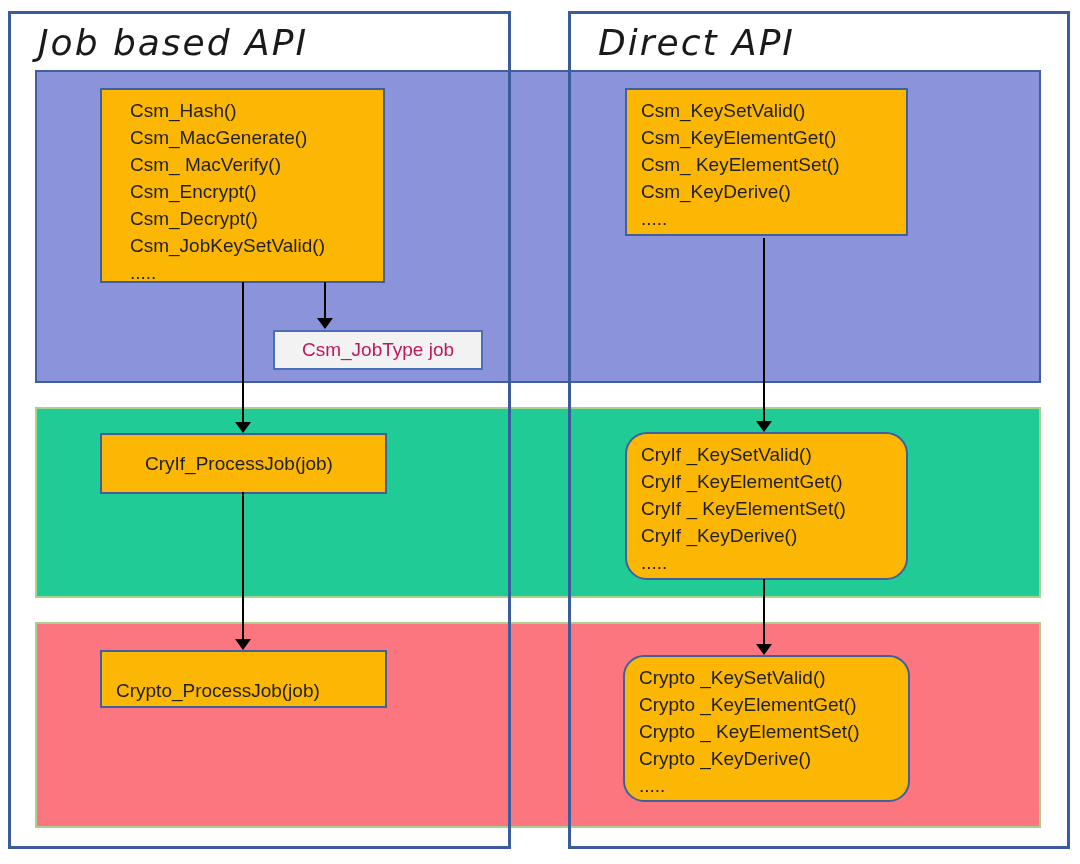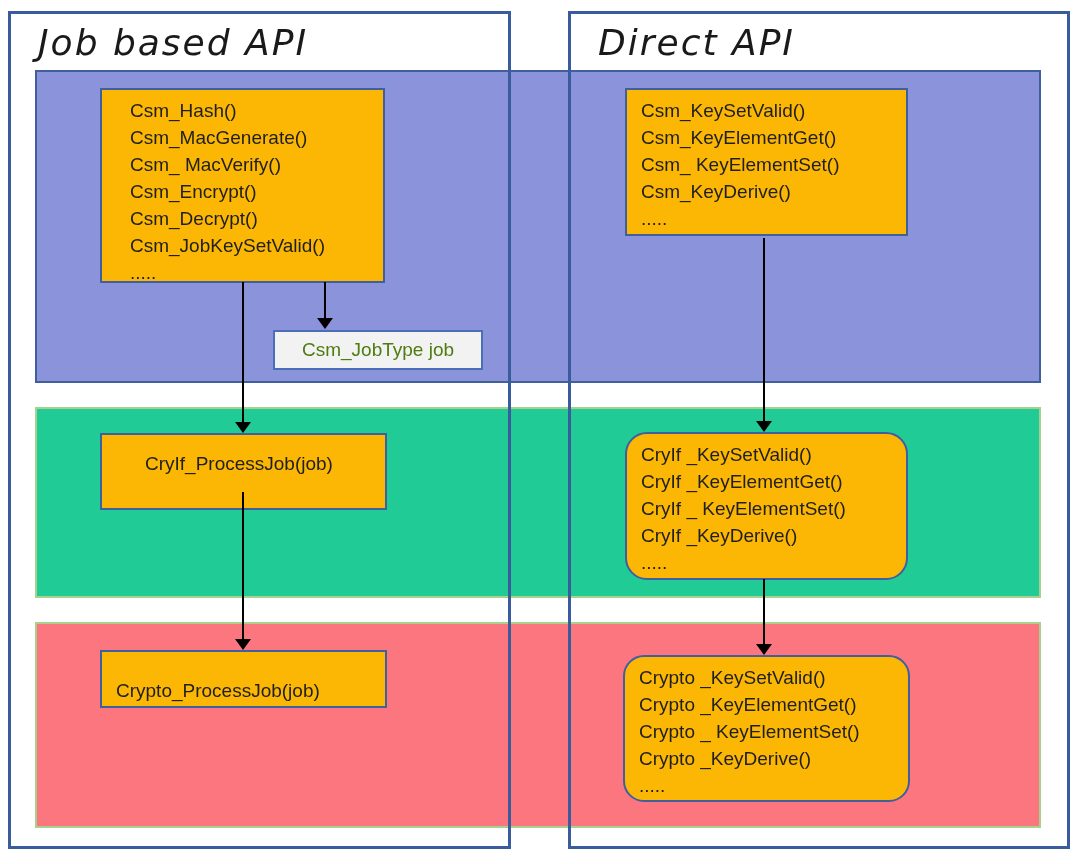--- a/index.html
+++ b/index.html
@@ -40,32 +40,32 @@
     box-sizing: border-box;
     color: #1f1f1f;
     font-size: 19px;
     line-height: 27px;
     padding: 7px 10px 0 14px;
     white-space: pre-line;
     z-index: 10;
   }
   .box-csm-job     { left: 100px; top: 88px;  width: 285px; height: 195px; padding-left: 28px; }
   .box-csm-direct  { left: 625px; top: 88px;  width: 283px; height: 148px; }
-  .box-cryif-job   { left: 100px; top: 433px; width: 287px; height: 77px; padding-top: 15px; padding-left: 43px; }
+  .box-cryif-job   { left: 100px; top: 433px; width: 287px; height: 61px; padding-top: 15px; padding-left: 43px; }
   .box-cryif-direct{ left: 625px; top: 432px; width: 283px; height: 148px; border-radius: 22px; }
   .box-crypto-job  { left: 100px; top: 650px; width: 287px; height: 58px; padding-top: 25px; }
   .box-crypto-direct{ left: 623px; top: 655px; width: 287px; height: 147px; border-radius: 21px; }
 
   .jobtype-box {
     position: absolute;
     left: 273px; top: 330px; width: 210px; height: 40px;
     background: #f2f2f2;
     border: 2px solid #4a6fb8;
     box-sizing: border-box;
-    color: #4d7c0f;
+    color: #be185d;
     font-size: 19px;
     line-height: 36px;
     text-align: center;
     z-index: 10;
   }
 
   
   .arrow { position: absolute; width: 2px; background: #000000; z-index: 12; }
   .arrow .head {
     position: absolute;

